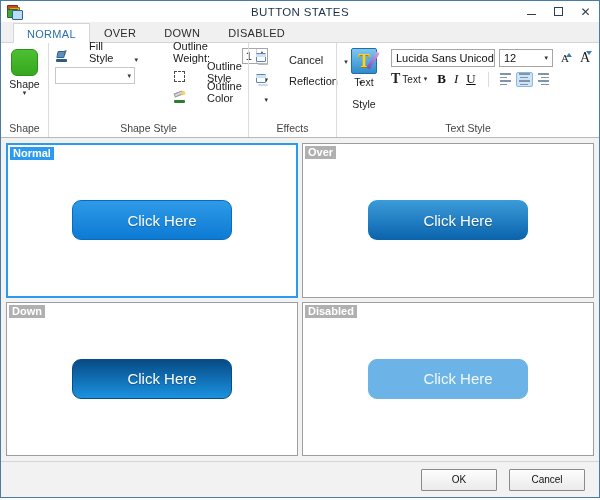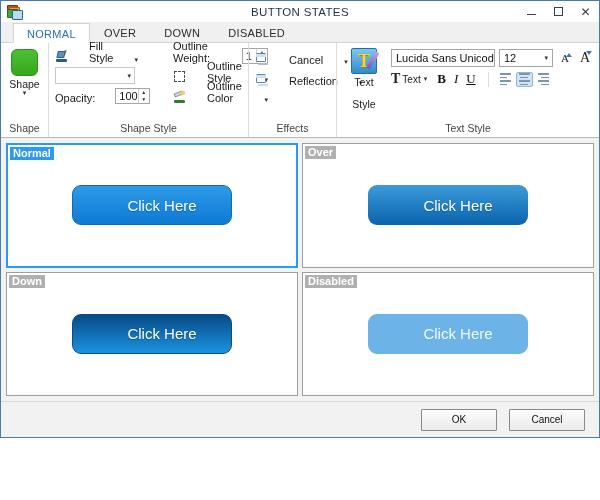--- a/index.html
+++ b/index.html
@@ -4,21 +4,21 @@
 <style>
   html,body{margin:0;padding:0;}
   body{
     width:600px;height:500px;overflow:hidden;
     font-family:"Liberation Sans",sans-serif;
     font-size:11px;color:#1a1a1a;
     background:#ffffff;
     -webkit-font-smoothing:antialiased;
   }
   .window{
-    width:600px;height:438px;box-sizing:border-box;
+    width:600px;height:498px;box-sizing:border-box;
     border:1px solid #4a7ca8;background:#eab308;
     display:flex;flex-direction:column;position:relative;
   }
 
   
   .titlebar{
     height:21px;flex:0 0 21px;background:#ffffff;
     display:flex;align-items:center;position:relative;
   }
   .app-icon{width:18px;height:16px;margin-left:5px;position:relative;flex:0 0 18px;}
@@ -271,30 +271,20 @@
                   <i class="b3"></i>
                   <i class="b1"></i>
                   <i class="b2"></i>
                 </span>
               <span>Fill Style</span>
               <span class="drop-caret">▾</span>
             </div>
             <div class="combo-empty">
               <span class="drop-caret">▾</span>
             </div>
-            <div class="rowitem">
-              <span>Opacity:</span>
-              <span class="numbox" style="width:40px;">
-                <span>100</span>
-                <span class="spin">
-                  <span>▲</span>
-                  <span>▼</span>
-                </span>
-              </span>
-            </div>
           </div>
           <div class="ss-right">
             <div class="rowitem">
               <span>Outline Weight:</span>
               <span class="numbox" style="width:38px;">
                 <span>1</span>
                 <span class="spin">
                   <span>▲</span>
                   <span>▼</span>
                 </span>

